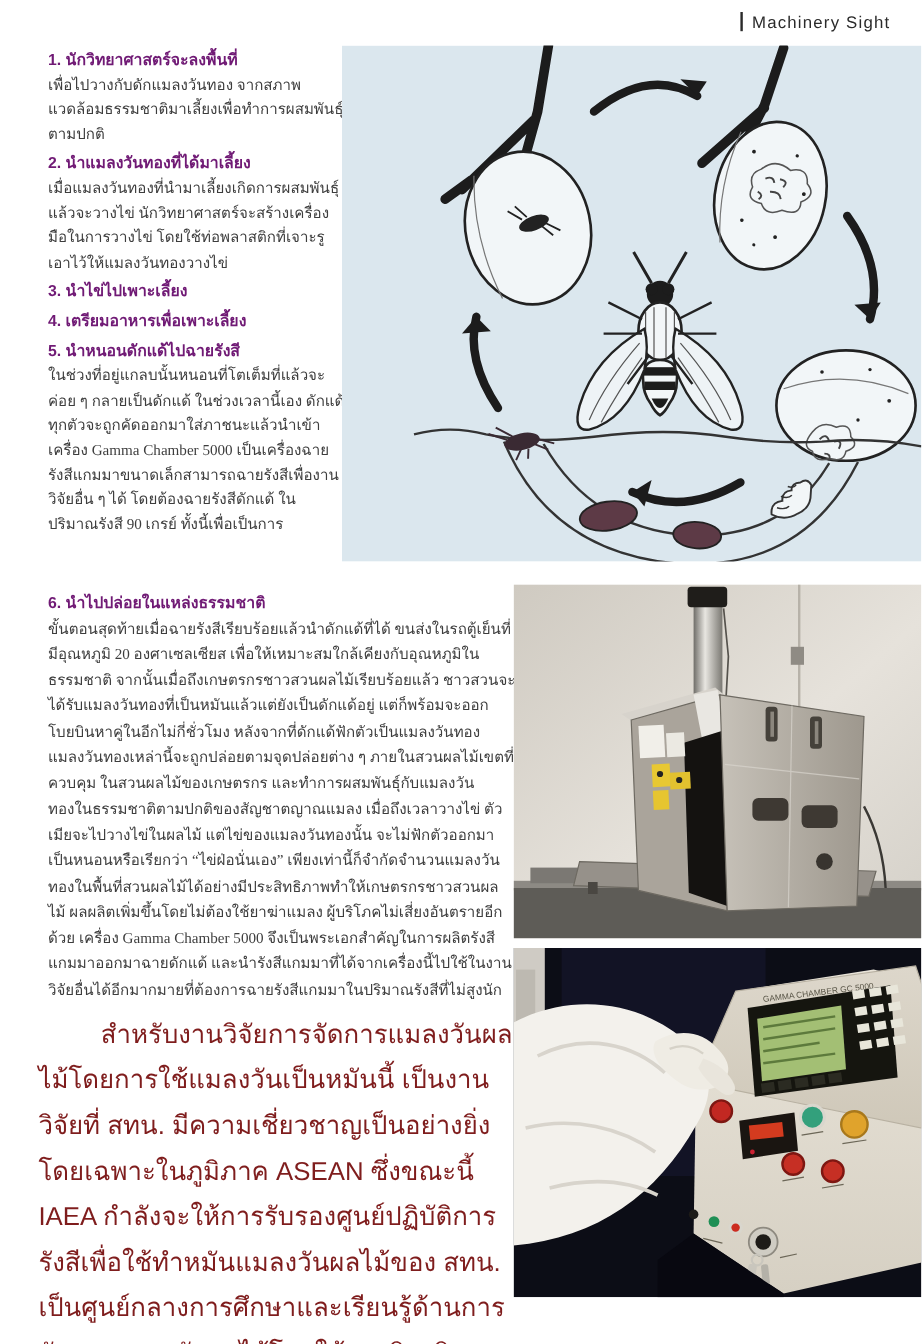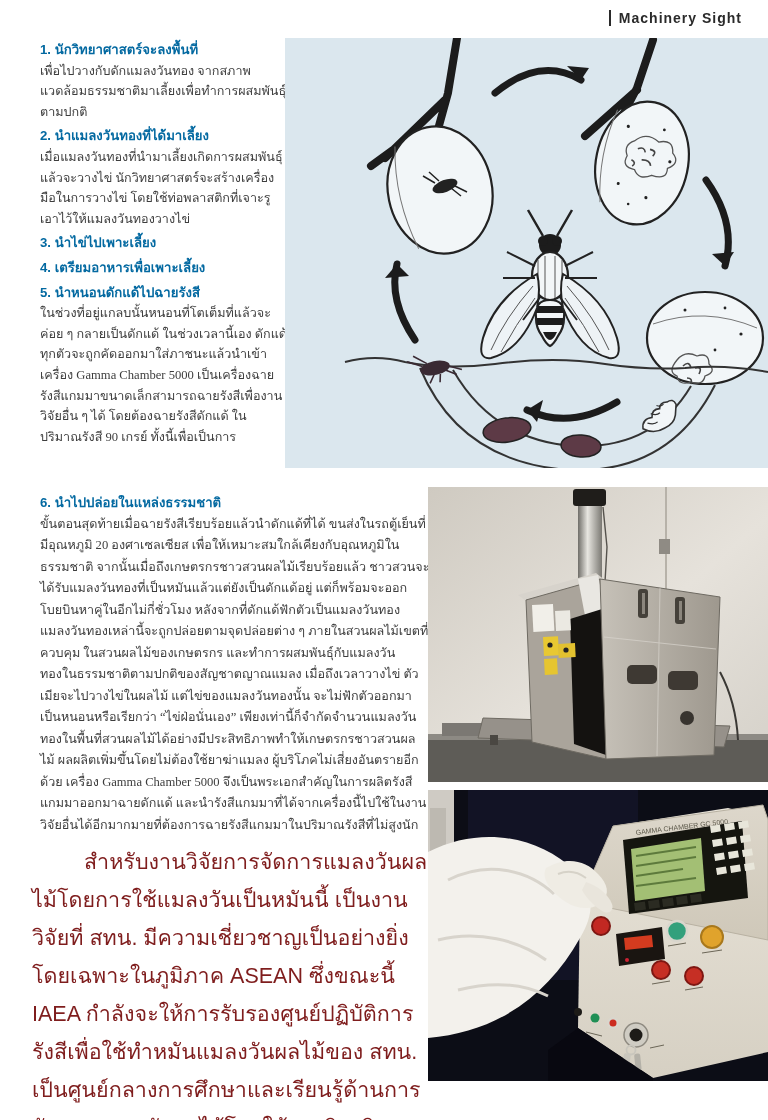--- a/index.html
+++ b/index.html
@@ -1,27 +1,27 @@
 <!DOCTYPE html>
 <html><head>
 <meta charset="utf-8">
 <style>
   * { margin:0; padding:0; box-sizing:border-box; }
   html,body { width:768px; height:1120px; background:#ffffff; font-family:"Liberation Sans","DejaVu Sans",sans-serif; }
   .page { position:relative; width:768px; height:1120px; background:#fff; overflow:hidden; }
 
   .hdr { position:absolute; top:10px; right:26px; display:flex; align-items:center; gap:8px;
-         font-size:14px; color:#2a2a2a; font-weight:700; letter-spacing:1px; }
+         font-size:14px; color:#2a2a2a; font-weight:400; letter-spacing:1px; }
   .hdr .bar { display:inline-block; width:2px; height:16px; background:#2a2a2a; }
 
   .ncol { position:absolute; left:40px; top:36px; width:248px; color:#3d3d3d;
           font-size:12.6px; line-height:20.6px; overflow-wrap:anywhere; }
   .wcol { position:absolute; left:40px; top:488px; width:390px; color:#3d3d3d;
           font-size:12.6px; line-height:21.5px; overflow-wrap:anywhere; }
-  .sec-h { color:#0369a1; font-weight:bold; font-size:13.2px; margin-top:4px; }
+  .sec-h { color:#701a75; font-weight:bold; font-size:13.2px; margin-top:4px; }
   .sec-b { margin-bottom:1px;font-family:Liberation Serif, serif; }
 
   .illus { position:absolute; left:285px; top:38px; width:483px; height:430px; }
   .photo1 { position:absolute; left:428px; top:487px; width:340px; height:295px; }
   .photo2 { position:absolute; left:428px; top:790px; width:340px; height:291px; }
 
   .highlight { position:absolute; left:32px; top:843px; width:402px;
                color:#7f1d1d; font-size:21.5px; line-height:38px; text-indent:52px;
                overflow-wrap:anywhere; }
 

